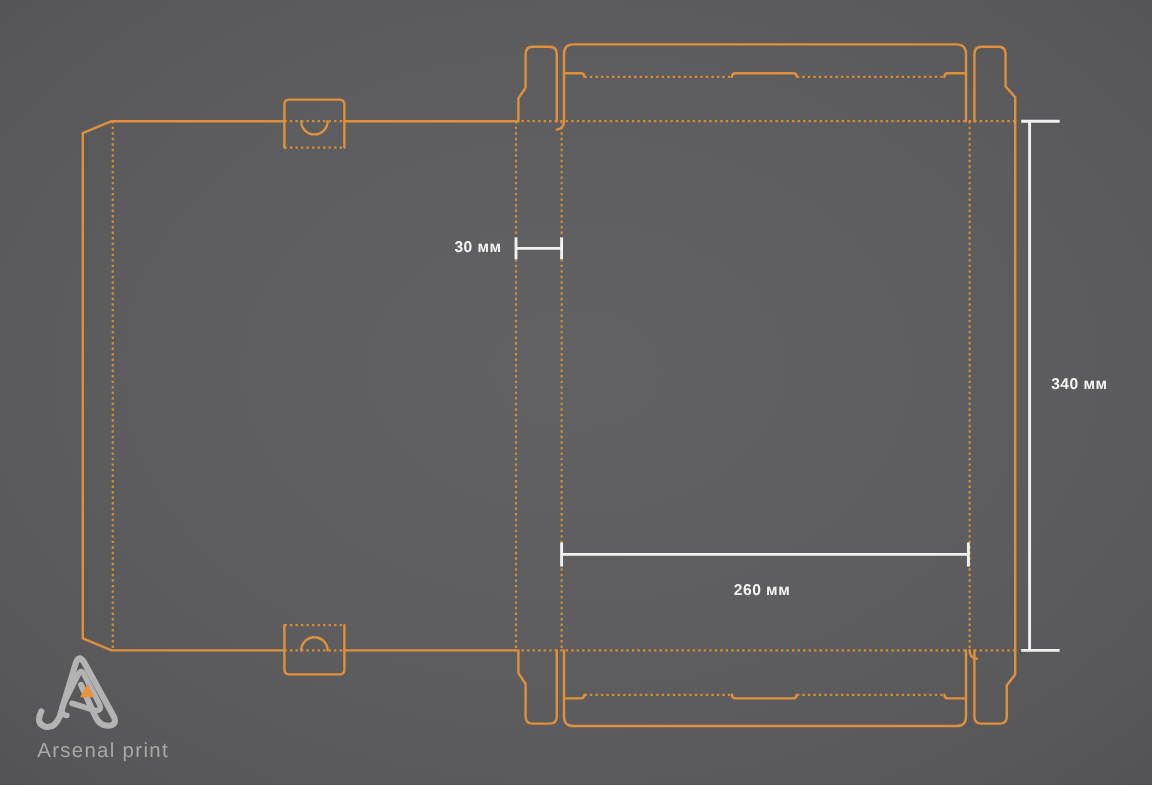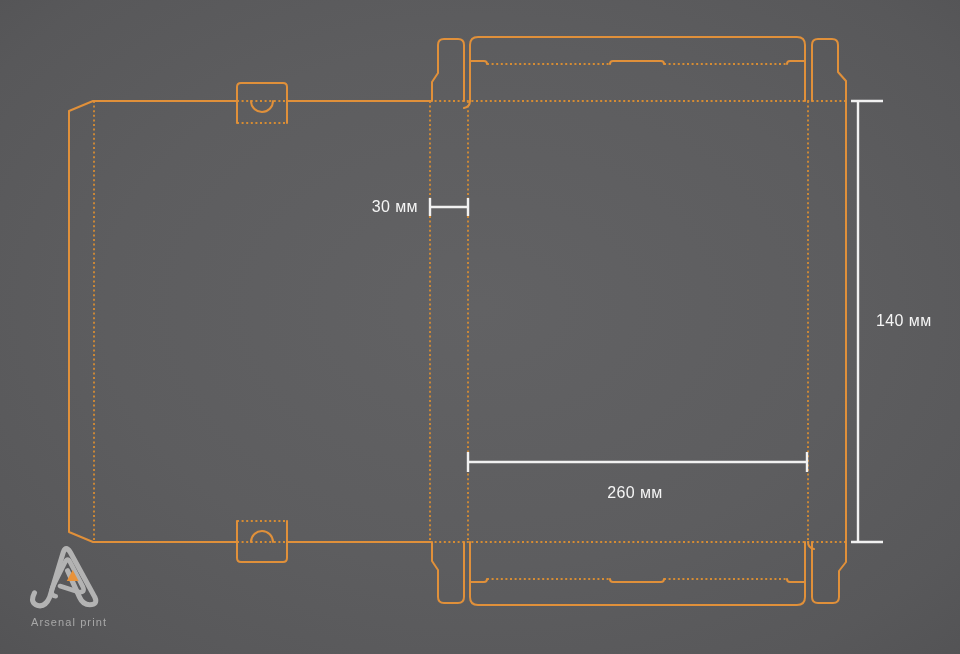--- a/index.html
+++ b/index.html
@@ -15,31 +15,31 @@
       #626264 0%, #5d5d5f 50%, #58585a 78%, #515153 100%);
   }
   svg.dieline{position:absolute;left:0;top:0;}
   
   .cut{fill:none;stroke:var(--dieline_solid,#e0903a);stroke-width:2;stroke-linejoin:round;stroke-linecap:round;}
   .fold{fill:none;stroke:var(--dieline_dotted,#d68c33);stroke-width:1.8;stroke-dasharray:2 2.6;stroke-linecap:butt;}
   .dim{fill:none;stroke:var(--dimension_line,#f1f1f1);stroke-width:2.4;stroke-linecap:butt;}
   .dim-label{
     position:absolute;
     color:var(--dimension_text,#f5f5f5);
-    font-size:16px;font-weight:400;letter-spacing:.4px;
+    font-size:13px;font-weight:700;letter-spacing:.4px;
     white-space:nowrap;
   }
   .logo{position:absolute;left:28px;top:541px;width:120px;}
   .logo-mark{display:block;}
   .logo-mark path{fill:none;stroke:var(--logo_gray,#b3b3b3);stroke-linecap:round;stroke-linejoin:round;}
   .logo-mark .tri{fill:var(--logo_orange,#e8923a);stroke:none;}
   .logo-text{
     margin-top:7px;margin-left:3px;
     color:var(--logo_text,#a8a8a8);
-    font-size:11px;letter-spacing:1.1px;white-space:nowrap;
+    font-size:17px;letter-spacing:1.1px;white-space:nowrap;
   }
 </style>
 </head>
 <body>
 
 <div class="stage">
 
   <svg class="dieline" width="960" height="654" viewBox="0 0 960 654">
 
     <g>
@@ -82,21 +82,21 @@
 
     <g>
       <path class="dim" d="M430 207 L468 207 M430 198 L430 216 M468 198 L468 216"></path>
       <path class="dim" d="M468 462 L807 462 M468 452 L468 472 M807 452 L807 472"></path>
       <path class="dim" d="M858 101 L858 542 M851 101 L883 101 M851 542 L883 542"></path>
     </g>
   </svg>
 
   <div class="dim-label" style="left:330px;top:198px;width:88px;text-align:right;">30 мм</div>
 
-  <div class="dim-label" style="left:876px;top:312px;">140 мм</div>
+  <div class="dim-label" style="left:876px;top:312px;">340 мм</div>
 
   <div class="dim-label" style="left:570px;top:439px;width:130px;text-align:center;margin-top:45px;">260 мм</div>
 
   <div class="logo">
     <svg class="logo-mark" width="86" height="68" viewBox="0 0 100 80">
       <path d="M7 61 Q1 73 11 76 Q20 78 25 66 L41 13 Q44 5 49 13 L78 66 Q82 75 72 75 Q64 75 60 66 L46 35" stroke-width="6"></path>
       <path d="M32 65 Q25 64 28 55 L43 25 Q46 19 49 25 L64 54 Q67 61 59 60 L37 53" stroke-width="5.5"></path>
       <path class="tri" d="M45 47 L59 47 L52 34 Z"></path>
     </svg>
     <div class="logo-text">Arsenal print</div>

